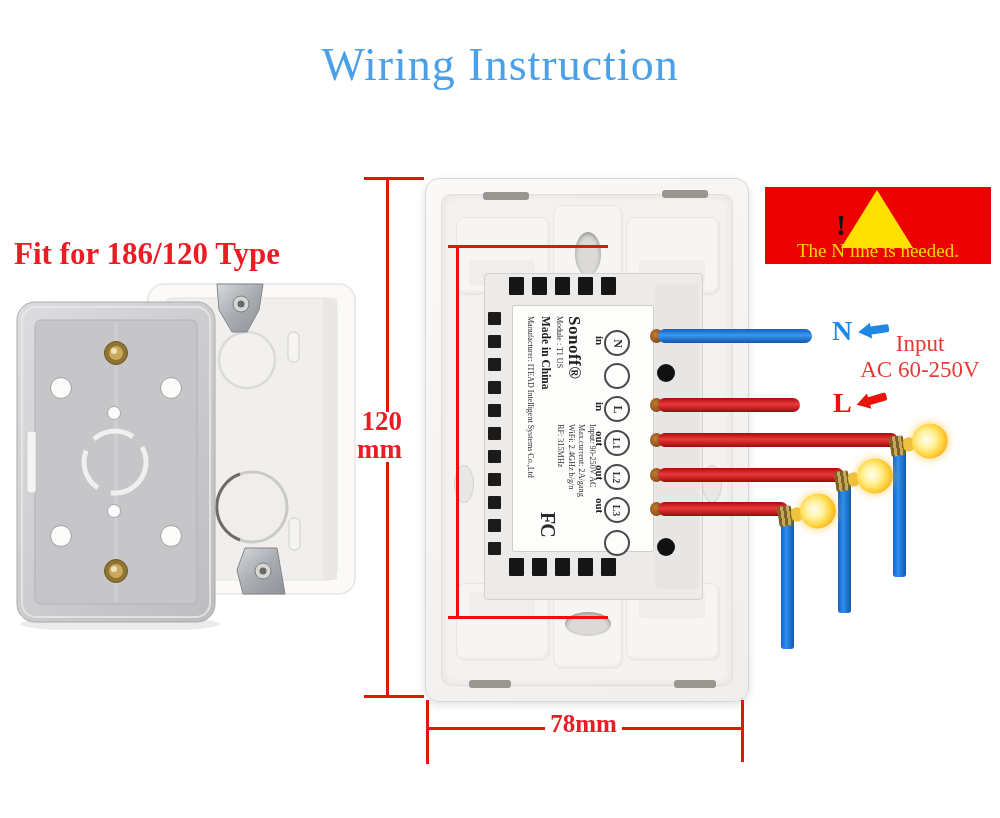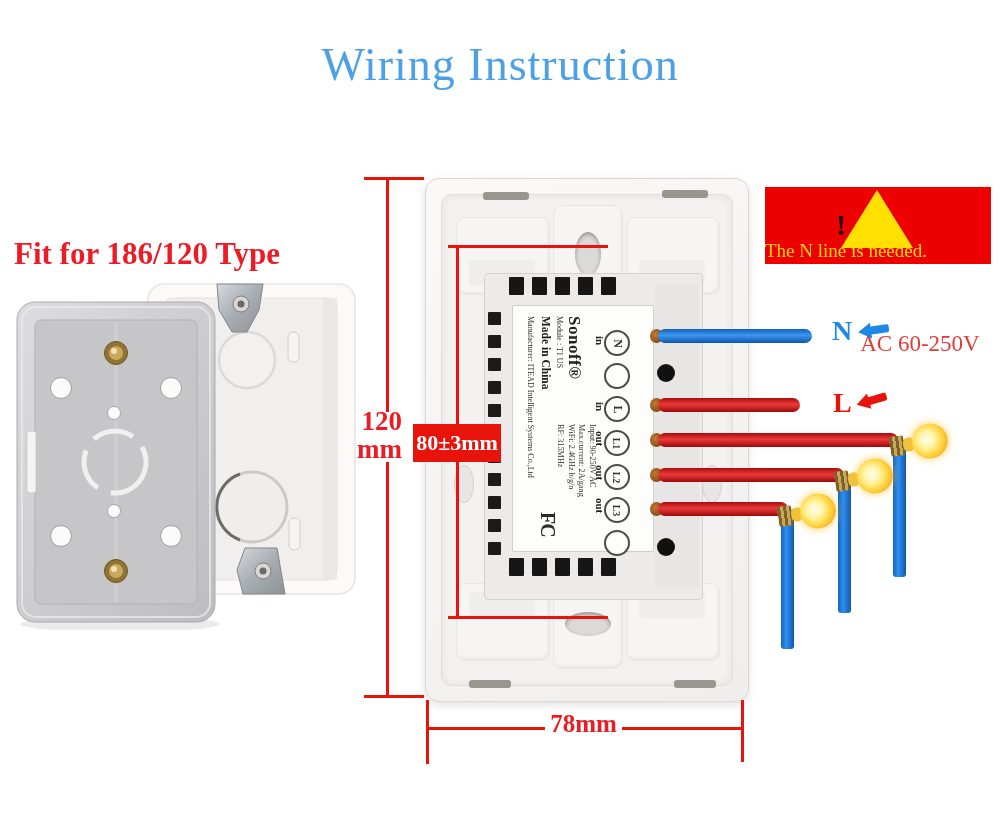--- a/index.html
+++ b/index.html
@@ -73,21 +73,21 @@
 
   
   .warning{position:absolute;left:765px;top:187px;width:226px;height:77px;background:#EC0000;z-index:10;}
   .wtri{position:absolute;left:76px;top:3px;width:0;height:0;
         border-left:36px solid transparent;border-right:36px solid transparent;
         border-bottom:58px solid #FFE000;}
   .wexcl{position:absolute;left:0;top:24px;width:226px;text-align:center;
          color:#111;font-size:29px;font-weight:800;line-height:1;letter-spacing:0;
          pointer-events:none;}
   .wexcl span{display:inline-block;width:72px;margin-left:-74px;}
-  .wtext{position:absolute;left:0;bottom:2px;width:226px;
+  .wtext{position:absolute;left:0;bottom:2px;width:226px;text-align:center;
          color:#FFD800;font-size:19px;font-weight:500;}
 
   
   .wire{position:absolute;height:14px;border-radius:7px;z-index:20;}
   .wire.red{background:linear-gradient(180deg,#A80C0C,#EA3A3A 45%,#9C0A0A);}
   .wire.blue{background:linear-gradient(180deg,#1460B8,#3B96F2 45%,#0F55A8);}
   .nub{position:absolute;width:13px;height:14px;border-radius:50%;z-index:19;
        background:radial-gradient(circle at 40% 40%,#C27A33,#6E3A0F);}
   .drop{position:absolute;width:13px;border-radius:3px;z-index:18;
         background:linear-gradient(90deg,#1565C0,#2F8FEF 40%,#1258AC);}
@@ -293,21 +293,20 @@
   <div class="dim" style="left:386px;top:462px;width:3px;height:236px;"></div>
   <div class="dim" style="left:364px;top:695px;width:60px;height:3px;"></div>
   <div class="dim-text dim-120">
     <div>120</div>
     <div>mm</div>
   </div>
 
   <div class="dim" style="left:448px;top:245px;width:160px;height:3px;z-index:30;"></div>
   <div class="dim" style="left:456px;top:245px;width:3px;height:374px;z-index:30;"></div>
   <div class="dim" style="left:448px;top:616px;width:160px;height:3px;z-index:30;"></div>
-  <div class="box80">80±3mm</div>
 
   <div class="dim" style="left:426px;top:700px;width:3px;height:64px;"></div>
   <div class="dim" style="left:741px;top:700px;width:3px;height:62px;"></div>
   <div class="dim" style="left:429px;top:727px;width:116px;height:3px;"></div>
   <div class="dim" style="left:622px;top:727px;width:119px;height:3px;"></div>
   <div class="dim-text dim-78">78mm</div>
 
   <div class="warning">
     <div class="wtri"></div>
     <div class="wexcl"><span>!</span></div>
@@ -349,16 +348,17 @@
   <div class="arr arr-n">
       <div class="head"></div>
       <div class="tail"></div>
     </div>
   <div class="llabel">L</div>
   <div class="arr arr-l">
       <div class="head"></div>
       <div class="tail"></div>
     </div>
   <div class="input-caption">
+    <div>Input</div>
     <div>AC 60-250V</div>
   </div>
 
 </div>
 
 </body></html>

